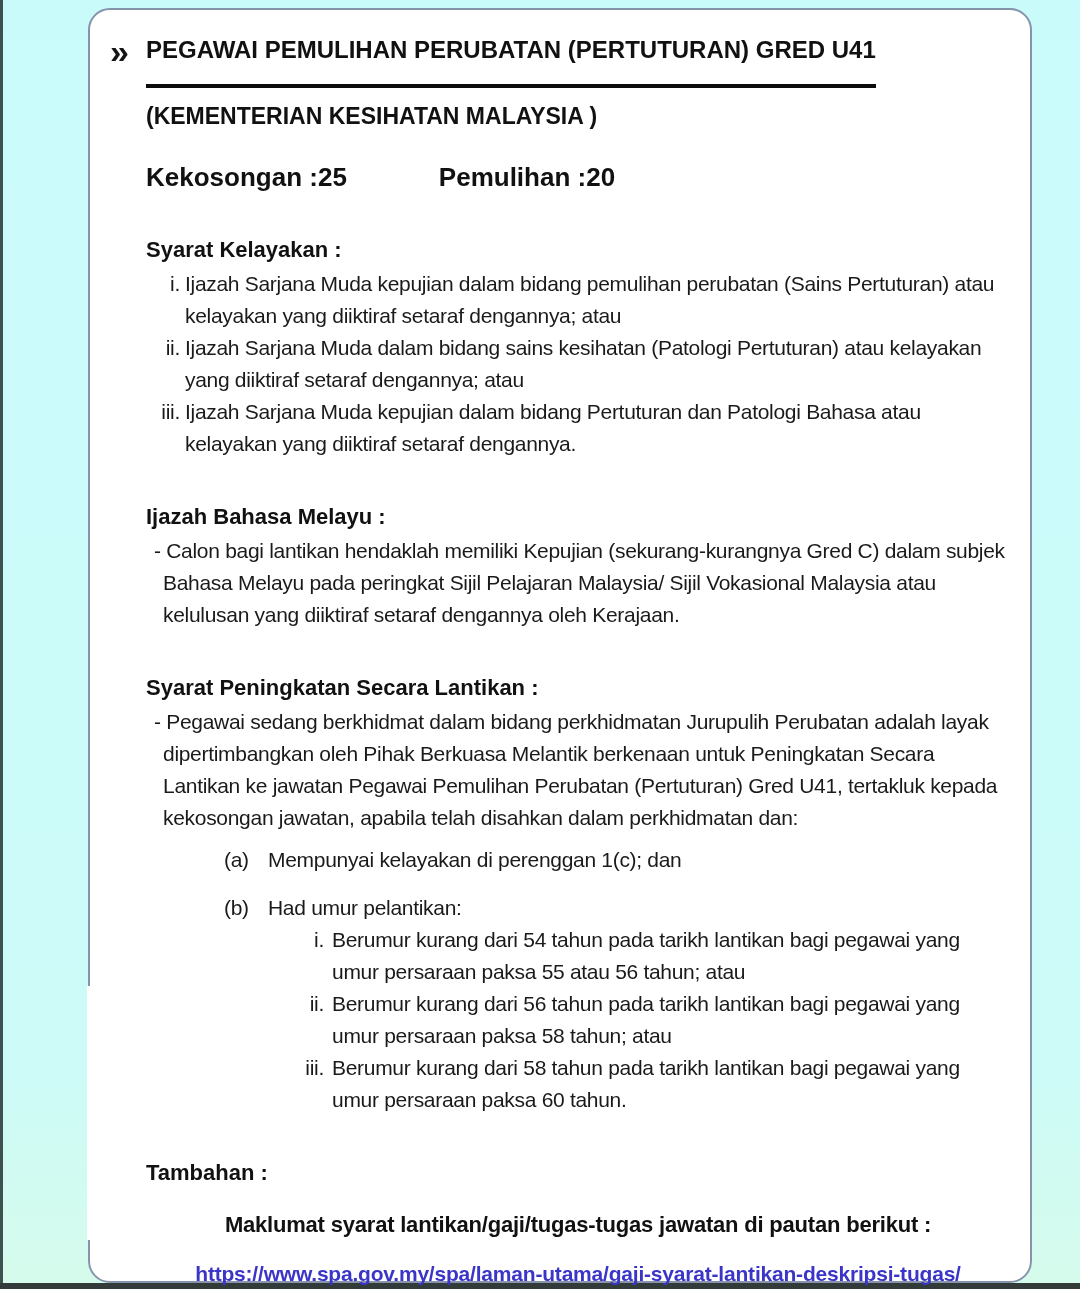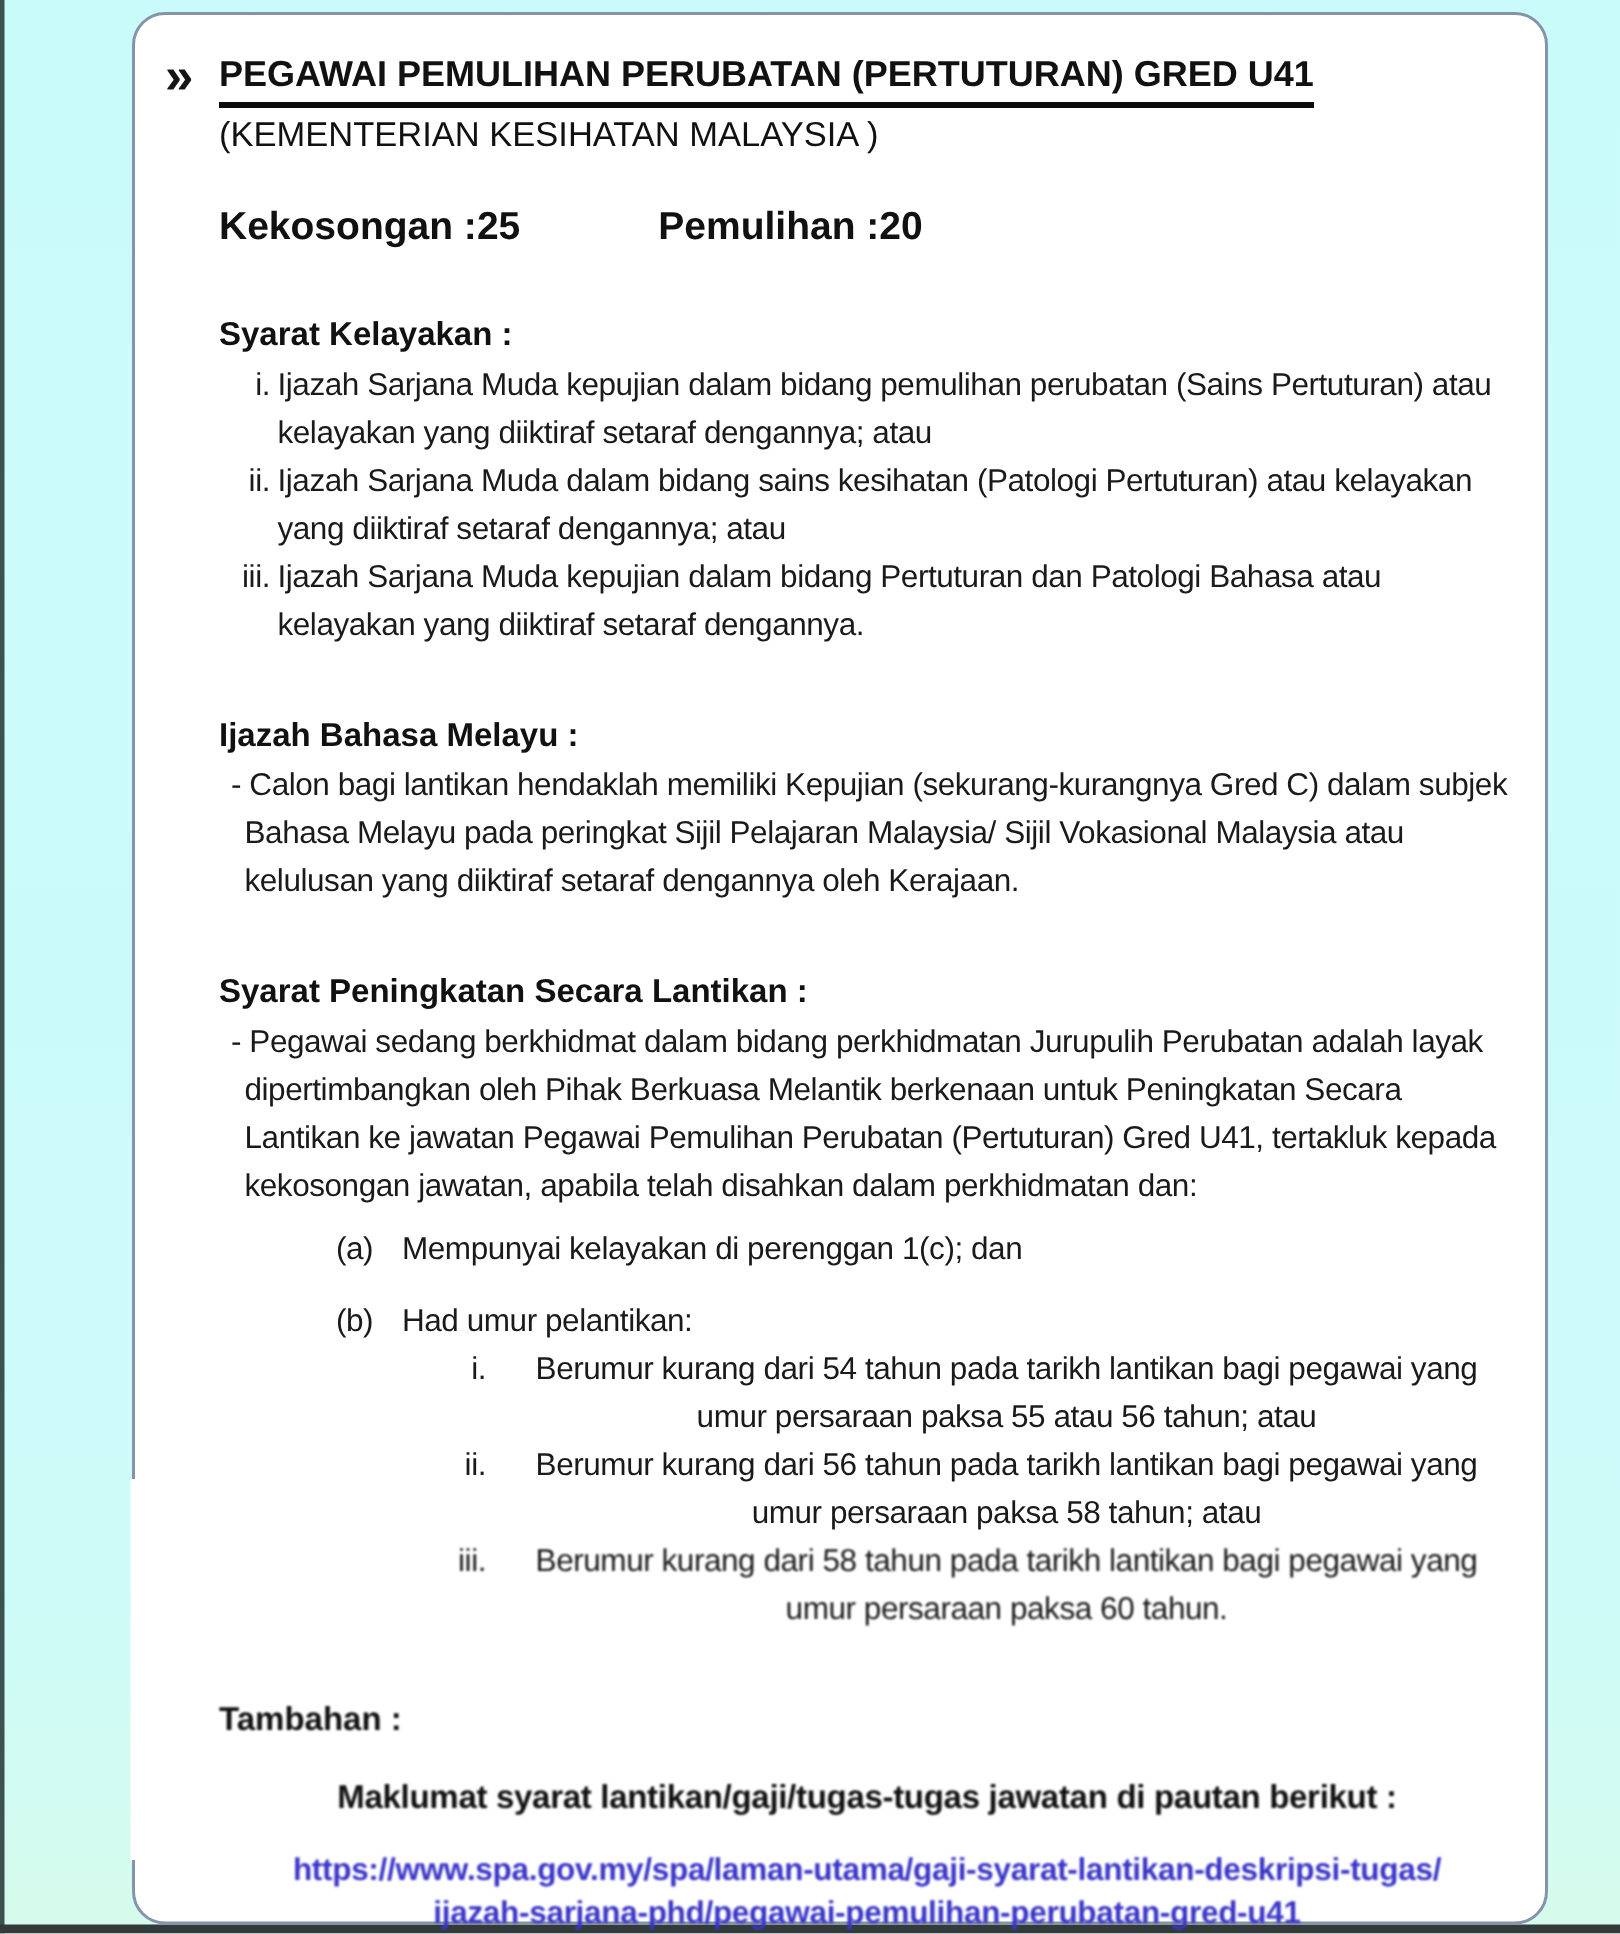--- a/index.html
+++ b/index.html
@@ -28,26 +28,26 @@
   }
   .title-row{ position:relative; margin-top:2px; }
   .chev{
     position:absolute; left:-36px; top:-2px;
     font-size:34px; font-weight:bold; color:#151515; line-height:1;
   }
   .title{
     display:inline-block;
     font-size:24px; font-weight:bold; letter-spacing:0px;
     border-bottom:4px solid #0c0c0c;
-    padding-bottom:3px;
+    padding-bottom:19px;
     line-height:1.2;
   }
   .agency{
-    margin-top:4px;
-    font-size:23px; font-weight:normal; letter-spacing:0px;
+    margin-top:15px;
+    font-size:23px; font-weight:bold; letter-spacing:0px;
   }
   .counts-row{
     margin-top:32px;
     display:flex; gap:92px;
     font-size:26px; font-weight:bold;
   }
   .counts-row .pair{ display:flex; }
   .sec-heading{
     font-size:22px; font-weight:bold;
     margin-top:44px; margin-bottom:5px;
@@ -62,21 +62,21 @@
   .elig-item{ display:flex; }
   .elig-item .num{ width:34px; text-align:right; flex:0 0 34px; }
   .elig-item .txt{ flex:1; padding-left:5px; max-width:832px; }
   .sub-item{ display:flex; margin-left:78px; }
   .sub-item .num{ flex:0 0 34px; }
   .sub-item .txt{ padding-left:10px; }
   .sub-a{ margin-top:10px; }
   .sub-b{ margin-top:16px; }
   .age-item{ display:flex; margin-left:138px; }
   .age-item .num{ width:40px; text-align:right; flex:0 0 40px; }
-  .age-item .txt{ padding-left:8px; max-width:700px;text-align:center; }
+  .age-item .txt{ padding-left:8px; max-width:700px; }
   .stitched{ filter:blur(0.55px); }
   .footer-note{
     margin-top:26px;
     text-align:center;
     font-size:22px; font-weight:bold; letter-spacing:-0.2px;
     max-width:900px;
   }
   .links{
     margin-top:21px;
     text-align:center;

